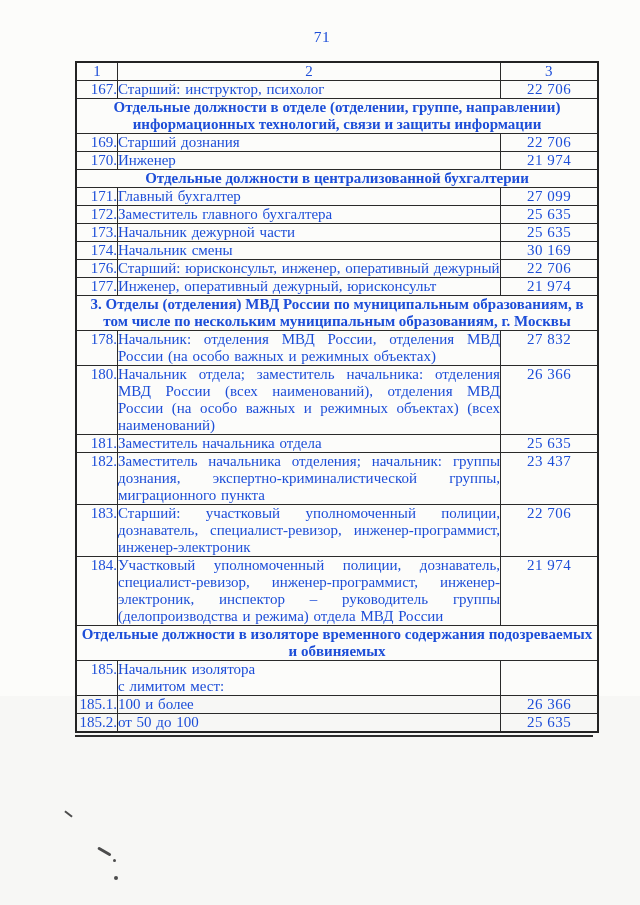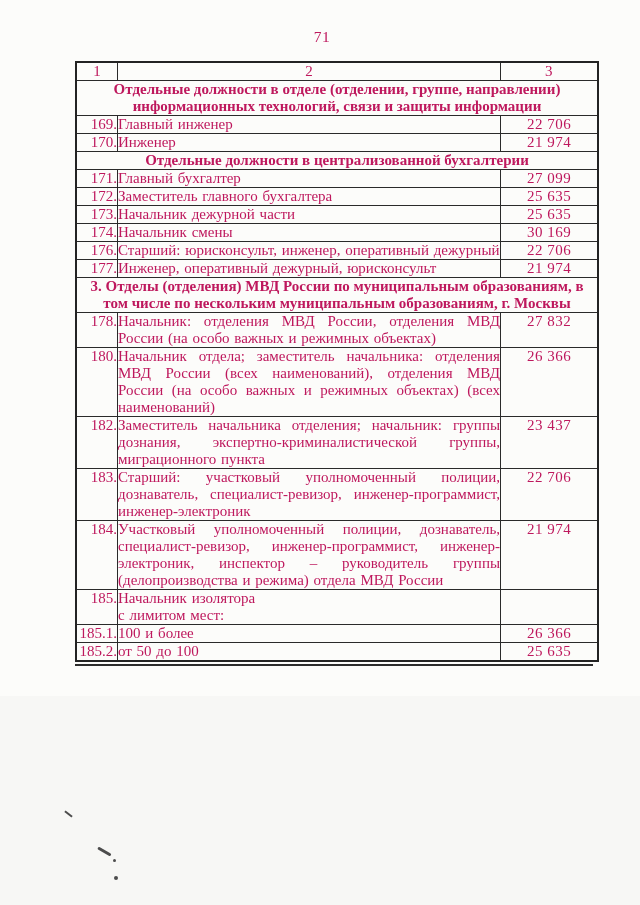--- a/index.html
+++ b/index.html
@@ -6,21 +6,21 @@
   body {
     width: 640px; height: 905px;
     background: #f7f7f5;
     overflow: hidden;
   }
   .sheet {
     position: relative;
     width: 640px; height: 696px;
     background: #fcfcfa;
     font-family: "Liberation Serif", "DejaVu Serif", serif;
-    color: #be185d;
+    color: #1d4ed8;
   }
   .page-number {
     position: absolute;
     top: 28px; left: 0; width: 644px;
     text-align: center;
     font-size: 15.5px;
     letter-spacing: 0.5px;
   }
   .table-wrap {
     position: absolute;
@@ -75,25 +75,30 @@
 
   <div class="table-wrap">
     <table class="doc-table">
       <tbody id="tbl-body">
           <tr>
             <td class="col-num hdr-cell">1</td>
             <td class="col-pos hdr-cell">2</td>
             <td class="col-val hdr-cell">3</td>
           </tr>
           <tr>
+            <td class="col-num">167.</td>
+            <td class="col-pos">Старший: инструктор, психолог</td>
+            <td class="col-val">22 706</td>
+          </tr>
+          <tr>
             <td colspan="3" class="section-cell">Отдельные должности в отделе (отделении, группе, направлении) информационных технологий, связи и защиты информации</td>
           </tr>
           <tr>
             <td class="col-num">169.</td>
-            <td class="col-pos">Главный инженер</td>
+            <td class="col-pos">Старший дознания</td>
             <td class="col-val">22 706</td>
           </tr>
           <tr>
             <td class="col-num">170.</td>
             <td class="col-pos">Инженер</td>
             <td class="col-val">21 974</td>
           </tr>
           <tr>
             <td colspan="3" class="section-cell">Отдельные должности в централизованной бухгалтерии</td>
           </tr>
@@ -134,33 +139,41 @@
             <td class="col-num">178.</td>
             <td class="col-pos">Начальник: отделения МВД России, отделения МВД России (на особо важных и режимных объектах)</td>
             <td class="col-val">27 832</td>
           </tr>
           <tr>
             <td class="col-num">180.</td>
             <td class="col-pos">Начальник отдела; заместитель начальника: отделения МВД России (всех наименований), отделения МВД России (на особо важных и режимных объектах) (всех наименований)</td>
             <td class="col-val">26 366</td>
           </tr>
           <tr>
+            <td class="col-num">181.</td>
+            <td class="col-pos">Заместитель начальника отдела</td>
+            <td class="col-val">25 635</td>
+          </tr>
+          <tr>
             <td class="col-num">182.</td>
             <td class="col-pos">Заместитель начальника отделения; начальник: группы дознания, экспертно-криминалистической группы, миграционного пункта</td>
             <td class="col-val">23 437</td>
           </tr>
           <tr>
             <td class="col-num">183.</td>
             <td class="col-pos">Старший: участковый уполномоченный полиции, дознаватель, специалист-ревизор, инженер-программист, инженер-электроник</td>
             <td class="col-val">22 706</td>
           </tr>
           <tr>
             <td class="col-num">184.</td>
             <td class="col-pos">Участковый уполномоченный полиции, дознаватель, специалист-ревизор, инженер-программист, инженер-электроник, инспектор – руководитель группы (делопроизводства и режима) отдела МВД России</td>
             <td class="col-val">21 974</td>
+          </tr>
+          <tr>
+            <td colspan="3" class="section-cell">Отдельные должности в изоляторе временного содержания подозреваемых и обвиняемых</td>
           </tr>
           <tr>
             <td class="col-num">185.</td>
             <td class="col-pos">Начальник изолятора
 с лимитом мест:</td>
             <td class="col-val"></td>
           </tr>
           <tr>
             <td class="col-num">185.1.</td>
             <td class="col-pos">100 и более</td>

